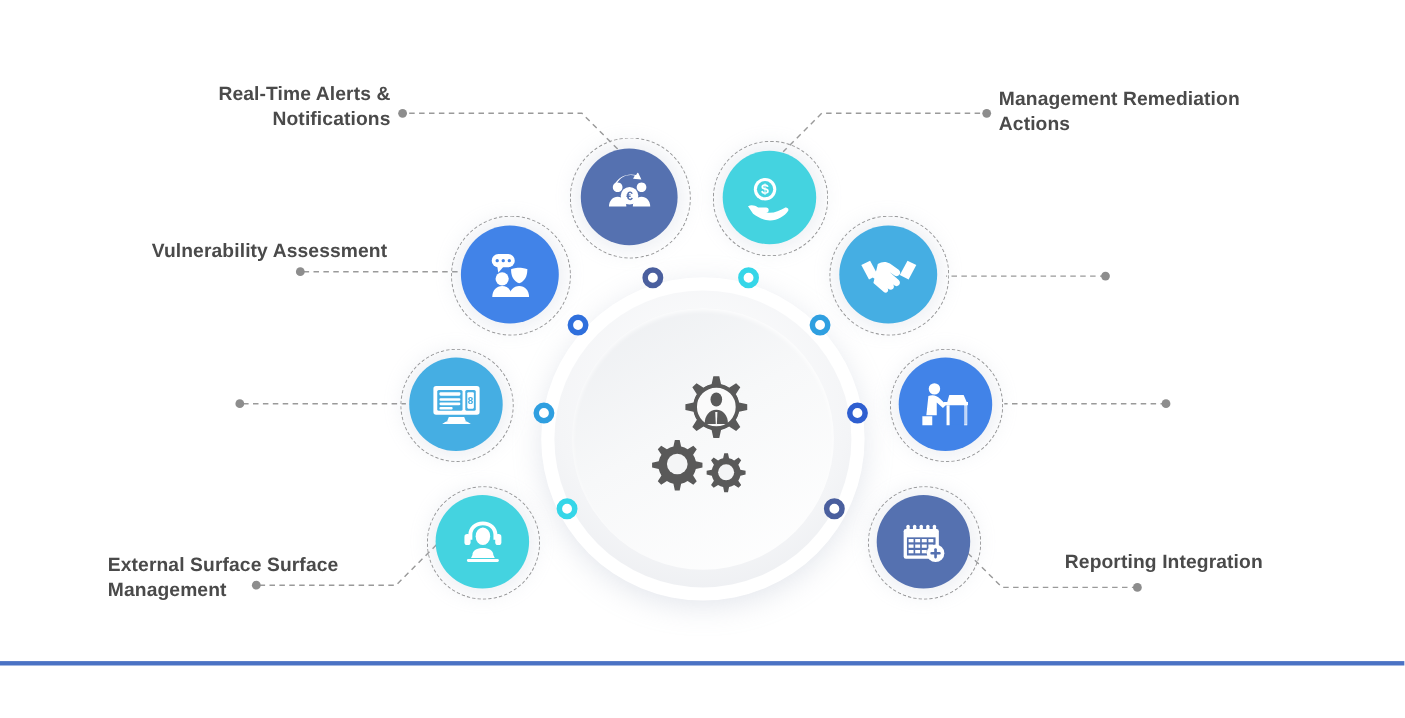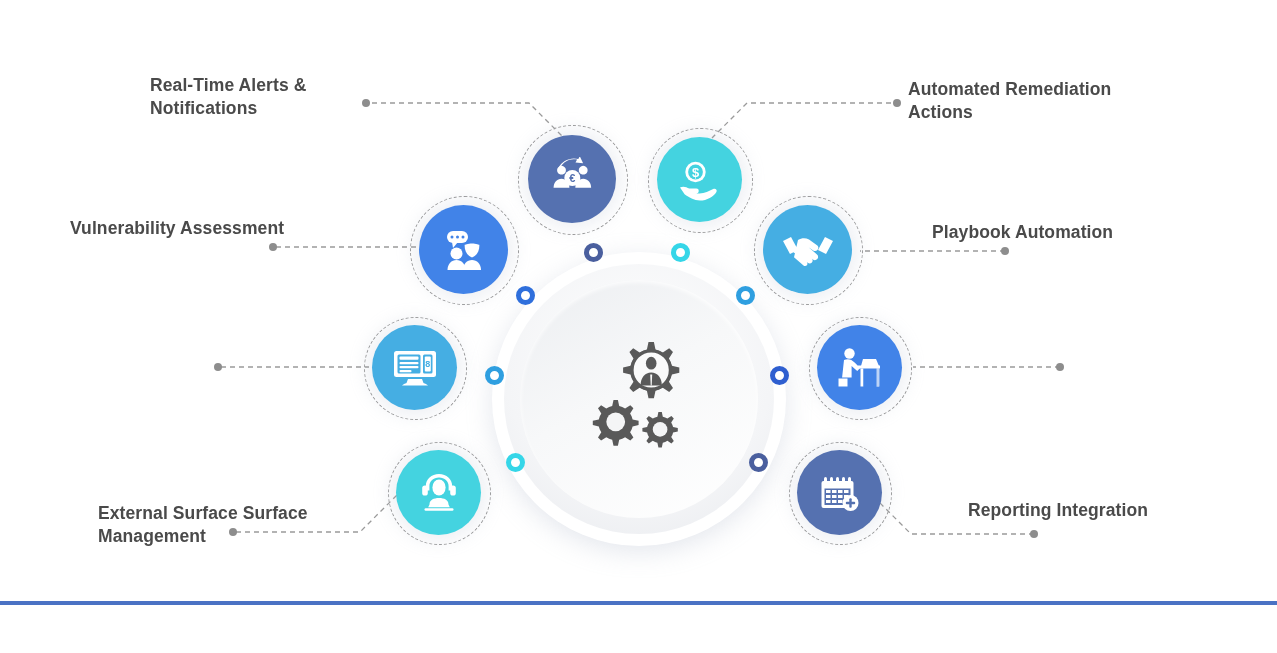--- a/index.html
+++ b/index.html
@@ -31,21 +31,21 @@
   
   .label {
     position: absolute;
     font-size: 17.5px;
     font-weight: bold;
     color: #4a4a4a;
     letter-spacing: 0.1px;
     line-height: 1.33;
     white-space: pre-line;
   }
-  .label.right-align { }
+  .label.right-align { text-align: right; }
   .label.left-align  { text-align: left; }
 
   .dot {
     position: absolute;
     width: 8px;
     height: 8px;
     border-radius: 50%;
     background: #8d8d8d;
   }
 
@@ -384,28 +384,27 @@
           <rect x="28.8" y="30.8" width="9.4" height="2.4" rx="1"></rect>
         </g>
       </svg>
     </span>
   </div>
 
   <div class="label right-align" style="left:150px; top:74px; width:205px;">Real-Time Alerts &amp;
 Notifications</div>
   <div class="dot" style="left:362px; top:99px;"></div>
 
-  <div class="label left-align" style="left:908px; top:78px; width:230px;">Automated Remediation
+  <div class="label left-align" style="left:908px; top:78px; width:230px;">Management Remediation
 Actions</div>
   <div class="dot" style="left:893px; top:99px;"></div>
 
   <div class="label right-align" style="left:70px; top:217px; width:282px;">Vulnerability Assessment</div>
   <div class="dot" style="left:269px; top:243px;"></div>
 
-  <div class="label left-align" style="left:932px; top:221px; width:240px;">Playbook Automation</div>
   <div class="dot" style="left:1001px; top:247px;"></div>
 
   <div class="dot" style="left:214px; top:363px;"></div>
 
   <div class="dot" style="left:1056px; top:363px;"></div>
 
   <div class="label left-align" style="left:98px; top:502px; width:240px;">External Surface Surface
 Management</div>
   <div class="dot" style="left:229px; top:528px;"></div>
 

